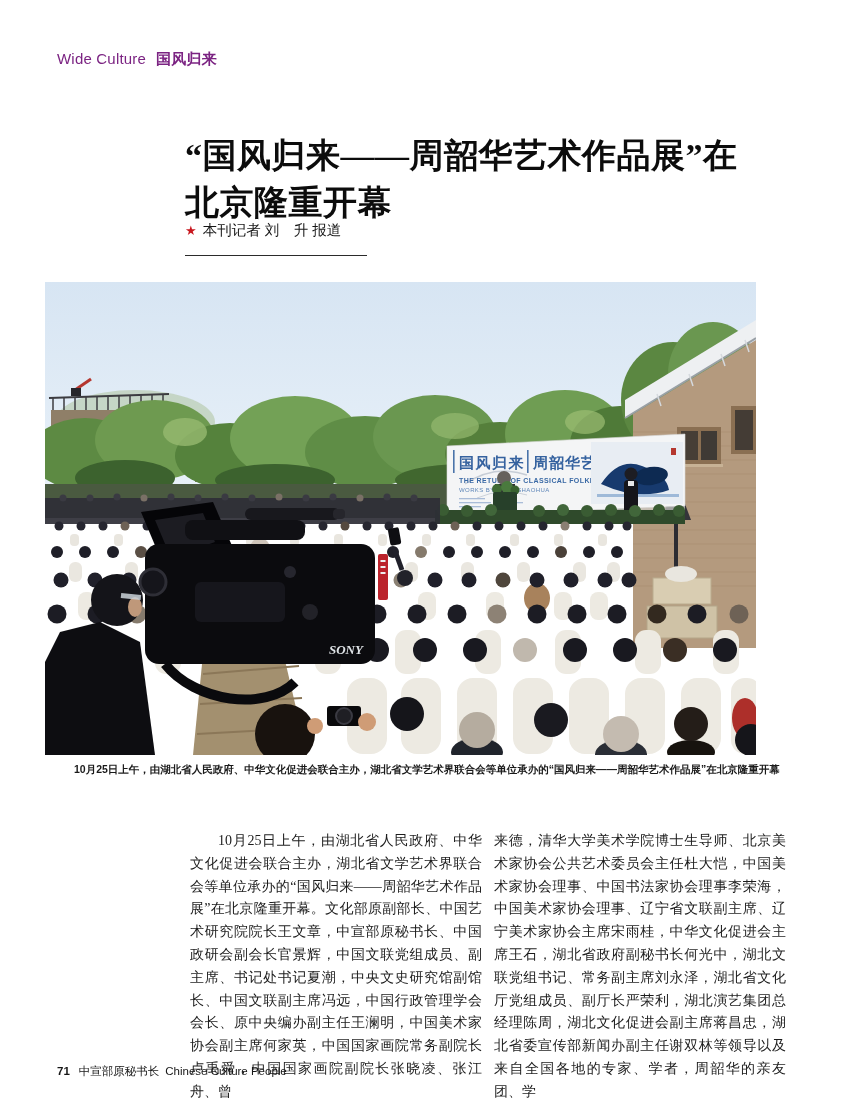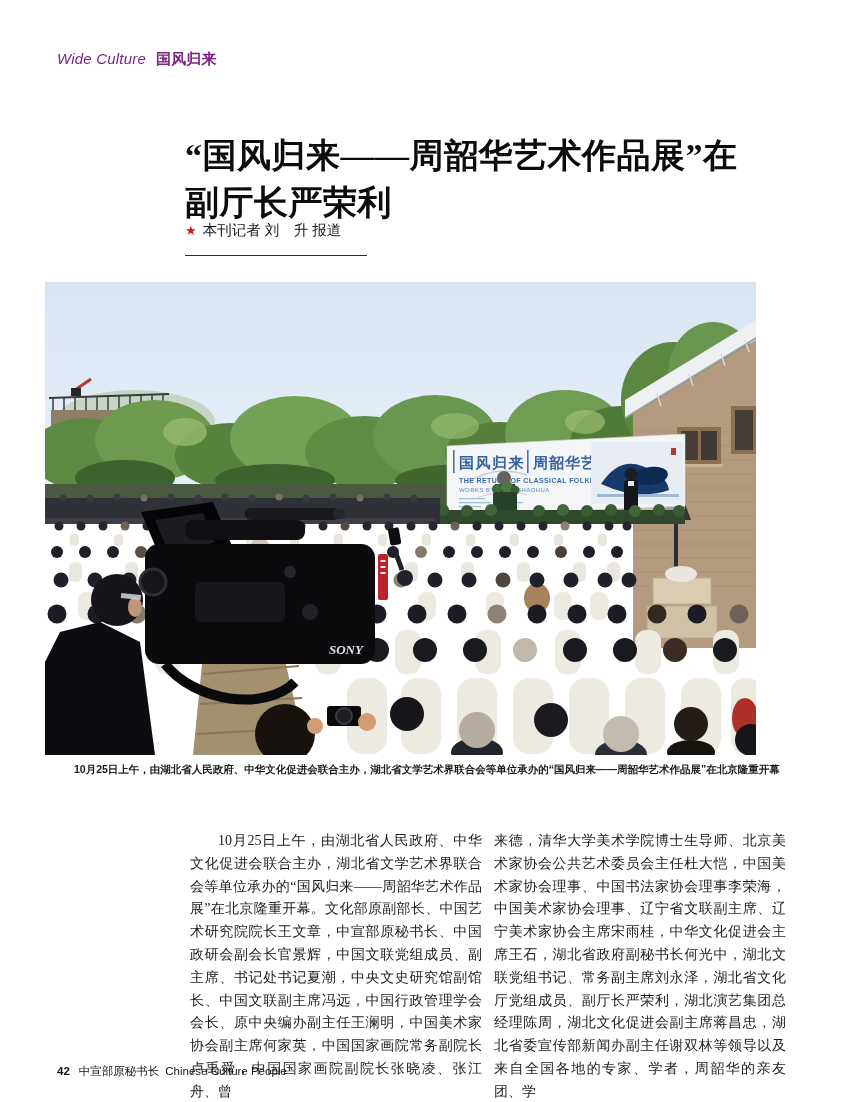--- a/index.html
+++ b/index.html
@@ -1,19 +1,19 @@
 <!DOCTYPE html>
 <html><head>
 <meta charset="utf-8">
 <style>
   html,body{margin:0;padding:0;background:#fff;}
   .page{position:relative;width:846px;height:1102px;background:#ffffff;overflow:hidden;
         font-family:"Liberation Sans",sans-serif;color:#111;}
   .mag-header{position:absolute;left:57px;top:50px;font-size:15px;letter-spacing:.2px;color:#7b2382;}
-  .mag-header .en{font-weight:400;margin-right:10px;font-style:italic;}
+  .mag-header .en{font-weight:400;margin-right:10px;}
   .mag-header .zh{font-weight:700;}
   .article-title{position:absolute;left:185px;top:132px;width:600px;
         font-family:"Liberation Serif","DejaVu Serif",serif;font-weight:700;
         font-size:34px;line-height:47px;color:#0c0c0c;letter-spacing:.5px;}
   .byline{position:absolute;left:185px;top:221px;display:inline-block;
         border-bottom:1px solid #2b2b2b;padding:0 26px 15px 0;font-size:14.5px;color:#161616;}
   .byline .star{color:#c8171e;margin-right:6px;font-size:13px;}
   .photo-frame{position:absolute;left:45px;top:282px;width:711px;height:473px;overflow:hidden;}
   .photo-caption{position:absolute;left:74px;top:763px;width:711px;font-size:10.5px;
         font-weight:700;color:#1a1a1a;white-space:nowrap;letter-spacing:0;}
@@ -29,21 +29,21 @@
 <body>
 
 <div class="page">
 
   <div class="mag-header">
     <span class="en">Wide Culture</span><span class="zh">国风归来</span>
   </div>
 
   <div class="article-title">
     <div>“国风归来——周韶华艺术作品展”在</div>
-    <div>副厅长严荣利</div>
+    <div>北京隆重开幕</div>
   </div>
 
   <div class="byline">
     <span class="star">★</span><span>本刊记者 刘　升 报道</span>
   </div>
 
   <div class="photo-frame">
     <svg width="711" height="473" viewBox="0 0 711 473" xmlns="http://www.w3.org/2000/svg">
       <defs>
         <linearGradient id="skyg" x1="0" y1="0" x2="0" y2="1">
@@ -461,16 +461,16 @@
       </g>
     </svg>
   </div>
 
   <div class="photo-caption">10月25日上午，由湖北省人民政府、中华文化促进会联合主办，湖北省文学艺术界联合会等单位承办的“国风归来——周韶华艺术作品展”在北京隆重开幕</div>
 
   <div class="col left">10月25日上午，由湖北省人民政府、中华文化促进会联合主办，湖北省文学艺术界联合会等单位承办的“国风归来——周韶华艺术作品展”在北京隆重开幕。文化部原副部长、中国艺术研究院院长王文章，中宣部原秘书长、中国政研会副会长官景辉，中国文联党组成员、副主席、书记处书记夏潮，中央文史研究馆副馆长、中国文联副主席冯远，中国行政管理学会会长、原中央编办副主任王澜明，中国美术家协会副主席何家英，中国国家画院常务副院长卢禹舜，中国国家画院副院长张晓凌、张江舟、曾</div>
   <div class="col right">来德，清华大学美术学院博士生导师、北京美术家协会公共艺术委员会主任杜大恺，中国美术家协会理事、中国书法家协会理事李荣海，中国美术家协会理事、辽宁省文联副主席、辽宁美术家协会主席宋雨桂，中华文化促进会主席王石，湖北省政府副秘书长何光中，湖北文联党组书记、常务副主席刘永泽，湖北省文化厅党组成员、副厅长严荣利，湖北演艺集团总经理陈周，湖北文化促进会副主席蒋昌忠，湖北省委宣传部新闻办副主任谢双林等领导以及来自全国各地的专家、学者，周韶华的亲友团、学</div>
 
   <div class="mag-footer">
-    <span class="num">42</span><span class="zh">中宣部原秘书长</span><span class="en">Chinese Culture People</span>
+    <span class="num">71</span><span class="zh">中宣部原秘书长</span><span class="en">Chinese Culture People</span>
   </div>
 
 </div>
 
 </body></html>

